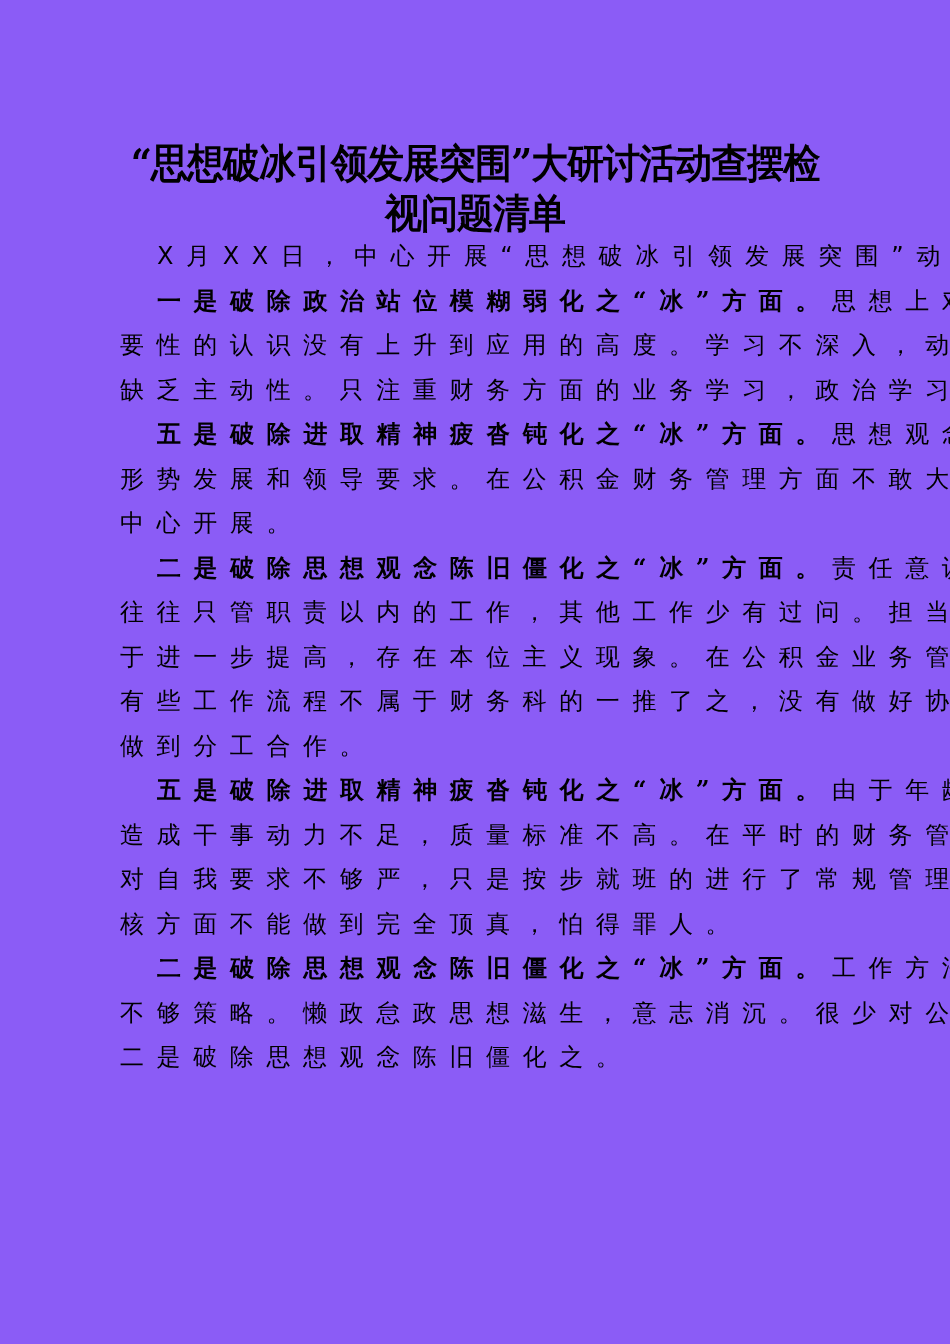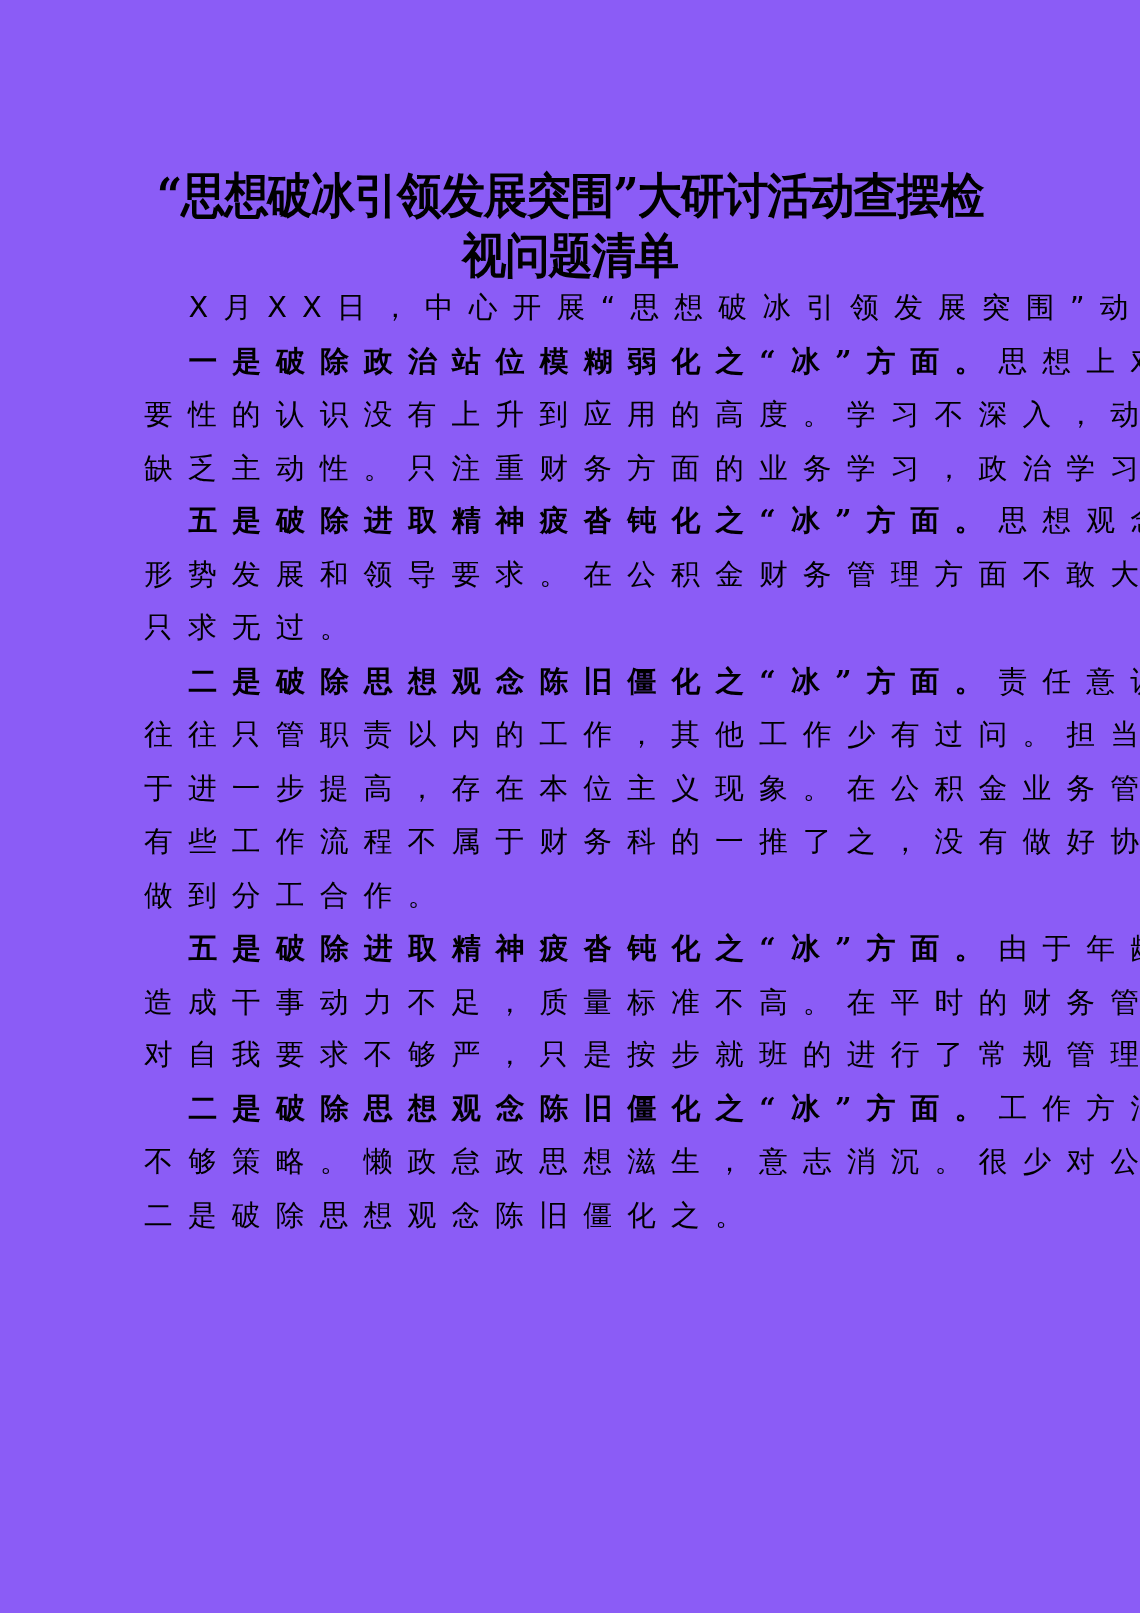--- a/index.html
+++ b/index.html
@@ -86,35 +86,36 @@
 
     <div class="para">
       <span class="line first"><span class="lead">一是破除政治站位模糊弱化之“冰”方面。</span><span>思想上对理论重</span></span>
       <span class="line">要性的认识没有上升到应用的高度。学习不深入，动力不足，</span>
       <span class="line">缺乏主动性。只注重财务方面的业务学习，政治学习比较被对。</span>
     </div>
 
     <div class="para">
       <span class="line first"><span class="lead">五是破除进取精神疲沓钝化之“冰”方面。</span><span>思想观念跟不上</span></span>
       <span class="line">形势发展和领导要求。在公积金财务管理方面不敢大胆创新，</span>
-      <span class="line">只求无过。</span>
+      <span class="line">中心开展。</span>
     </div>
 
     <div class="para">
       <span class="line first"><span class="lead">二是破除思想观念陈旧僵化之“冰”方面。</span><span>责任意识不够强，</span></span>
       <span class="line">往往只管职责以内的工作，其他工作少有过问。担当意识有待</span>
       <span class="line">于进一步提高，存在本位主义现象。在公积金业务管理方面，</span>
       <span class="line">有些工作流程不属于财务科的一推了之，没有做好协调，没有</span>
       <span class="line">做到分工合作。</span>
     </div>
 
     <div class="para">
       <span class="line first"><span class="lead">五是破除进取精神疲沓钝化之“冰”方面。</span><span>由于年龄偏大，</span></span>
       <span class="line">造成干事动力不足，质量标准不高。在平时的财务管理工作中</span>
       <span class="line">对自我要求不够严，只是按步就班的进行了常规管理。财务审</span>
+      <span class="line">核方面不能做到完全顶真，怕得罪人。</span>
     </div>
 
     <div class="para">
       <span class="line first"><span class="lead">二是破除思想观念陈旧僵化之“冰”方面。</span><span>工作方法简单，</span></span>
       <span class="line">不够策略。懒政怠政思想滋生，意志消沉。很少对公积金资金</span>
       <span class="line">二是破除思想观念陈旧僵化之。</span>
     </div>
 
   </div>
 </div>

